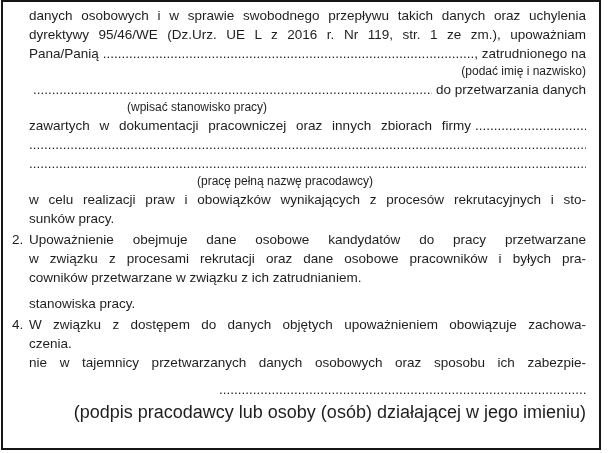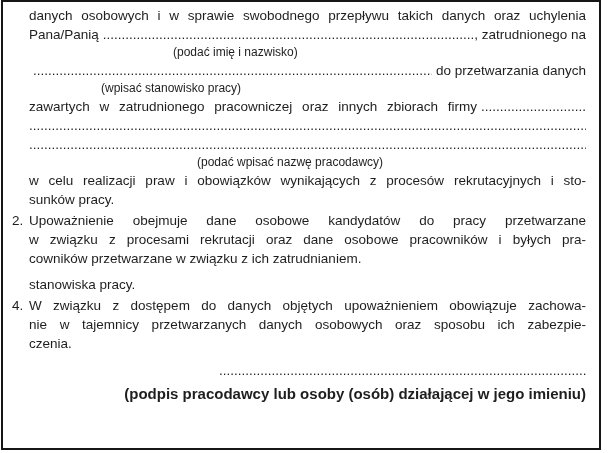--- a/index.html
+++ b/index.html
@@ -33,72 +33,72 @@
   }
   .gap-l { margin-left: 4px; }
   .gap-r { margin-right: 4px; }
   .ws-wide { word-spacing: 6px; }
   .dots-full { overflow: hidden; white-space: nowrap; }
   .cap {
     font-size: 12px;
     line-height: 17px;
     white-space: nowrap;
   }
-  .cap1 { margin-left: 144px; }
-  .cap2 { margin-left: 72px; }
+  .cap1 { margin-left: 144px; text-align: right; }
+  .cap2 { margin-left: 98px; }
   .cap3 { margin-left: 168px; }
   .item .first { text-indent: -17px; }
   .item .num { display: inline-block; width: 17px; text-indent: 0; }
   .item-2 { margin-top: 2px; }
   .item-3 { margin-top: 7px; }
   .item-4 { margin-top: 2px; }
   .sig-block { margin-top: 8px; text-align: right; }
   .sig-dots {
     display: inline-block;
     width: 367px;
     overflow: hidden;
     white-space: nowrap;
     text-align: left;
     vertical-align: baseline;
   }
   .sig-cap {
-    font-size: 15px;
+    font-size: 18px;
     line-height: 17px;
     white-space: nowrap;
-    font-weight: bold;
   }
 </style>
 </head>
 <body>
 
 <div class="sheet">
 
   <div>
     <span class="line just">danych osobowych i w sprawie swobodnego przepływu takich danych oraz uchylenia</span>
+    <span class="line just">dyrektywy 95/46/WE (Dz.Urz. UE L z 2016 r. Nr 119, str. 1 ze zm.), upoważniam</span>
 
     <div class="leader-row">
       <span class="pre">Pana/Panią</span>
       <span class="leader gap-l">........................................................................................................................................................................................................</span>
       <span class="pre">, zatrudnionego na</span>
     </div>
     <div class="cap cap1">(podać imię i nazwisko)</div>
 
     <div class="leader-row">
       <span class="leader gap-l gap-r">........................................................................................................................................................................................................</span>
       <span class="pre">do przetwarzania danych</span>
     </div>
     <div class="cap cap2">(wpisać stanowisko pracy)</div>
 
     <div class="leader-row">
-      <span class="pre ws-wide">zawartych w zatrudnionego pracowniczej oraz innych zbiorach firmy</span>
+      <span class="pre ws-wide">zawartych w dokumentacji pracowniczej oraz innych zbiorach firmy</span>
       <span class="leader gap-l">........................................................................................................................................................................................................</span>
     </div>
     <div class="line dots-full">........................................................................................................................................................................................................</div>
     <div class="line dots-full">........................................................................................................................................................................................................</div>
-    <div class="cap cap3">(podać wpisać nazwę pracodawcy)</div>
+    <div class="cap cap3">(pracę pełną nazwę pracodawcy)</div>
 
     <span class="line just">w celu realizacji praw i obowiązków wynikających z procesów rekrutacyjnych i sto-</span>
     <span class="line">sunków pracy.</span>
   </div>
 
   <div class="item item-2">
     <div class="line just first">
       <span class="num">2.</span><span>Upoważnienie obejmuje dane osobowe kandydatów do pracy przetwarzane</span>
     </div>
     <div class="line just">w związku z procesami rekrutacji oraz dane osobowe pracowników i byłych pra-</div>
@@ -106,22 +106,22 @@
   </div>
 
   <div class="item item-3">
     <div class="line">stanowiska pracy.</div>
   </div>
 
   <div class="item item-4">
     <div class="line just first">
       <span class="num">4.</span><span>W związku z dostępem do danych objętych upoważnieniem obowiązuje zachowa-</span>
     </div>
+    <div class="line">czenia.</div>
     <div class="line just">nie w tajemnicy przetwarzanych danych osobowych oraz sposobu ich zabezpie-</div>
-    <div class="line">czenia.</div>
   </div>
 
   <div class="sig-block">
     <span class="sig-dots">........................................................................................................................................................................................................</span>
     <div class="sig-cap">(podpis pracodawcy lub osoby (osób) działającej w jego imieniu)</div>
   </div>
 
 </div>
 
 </body></html>

